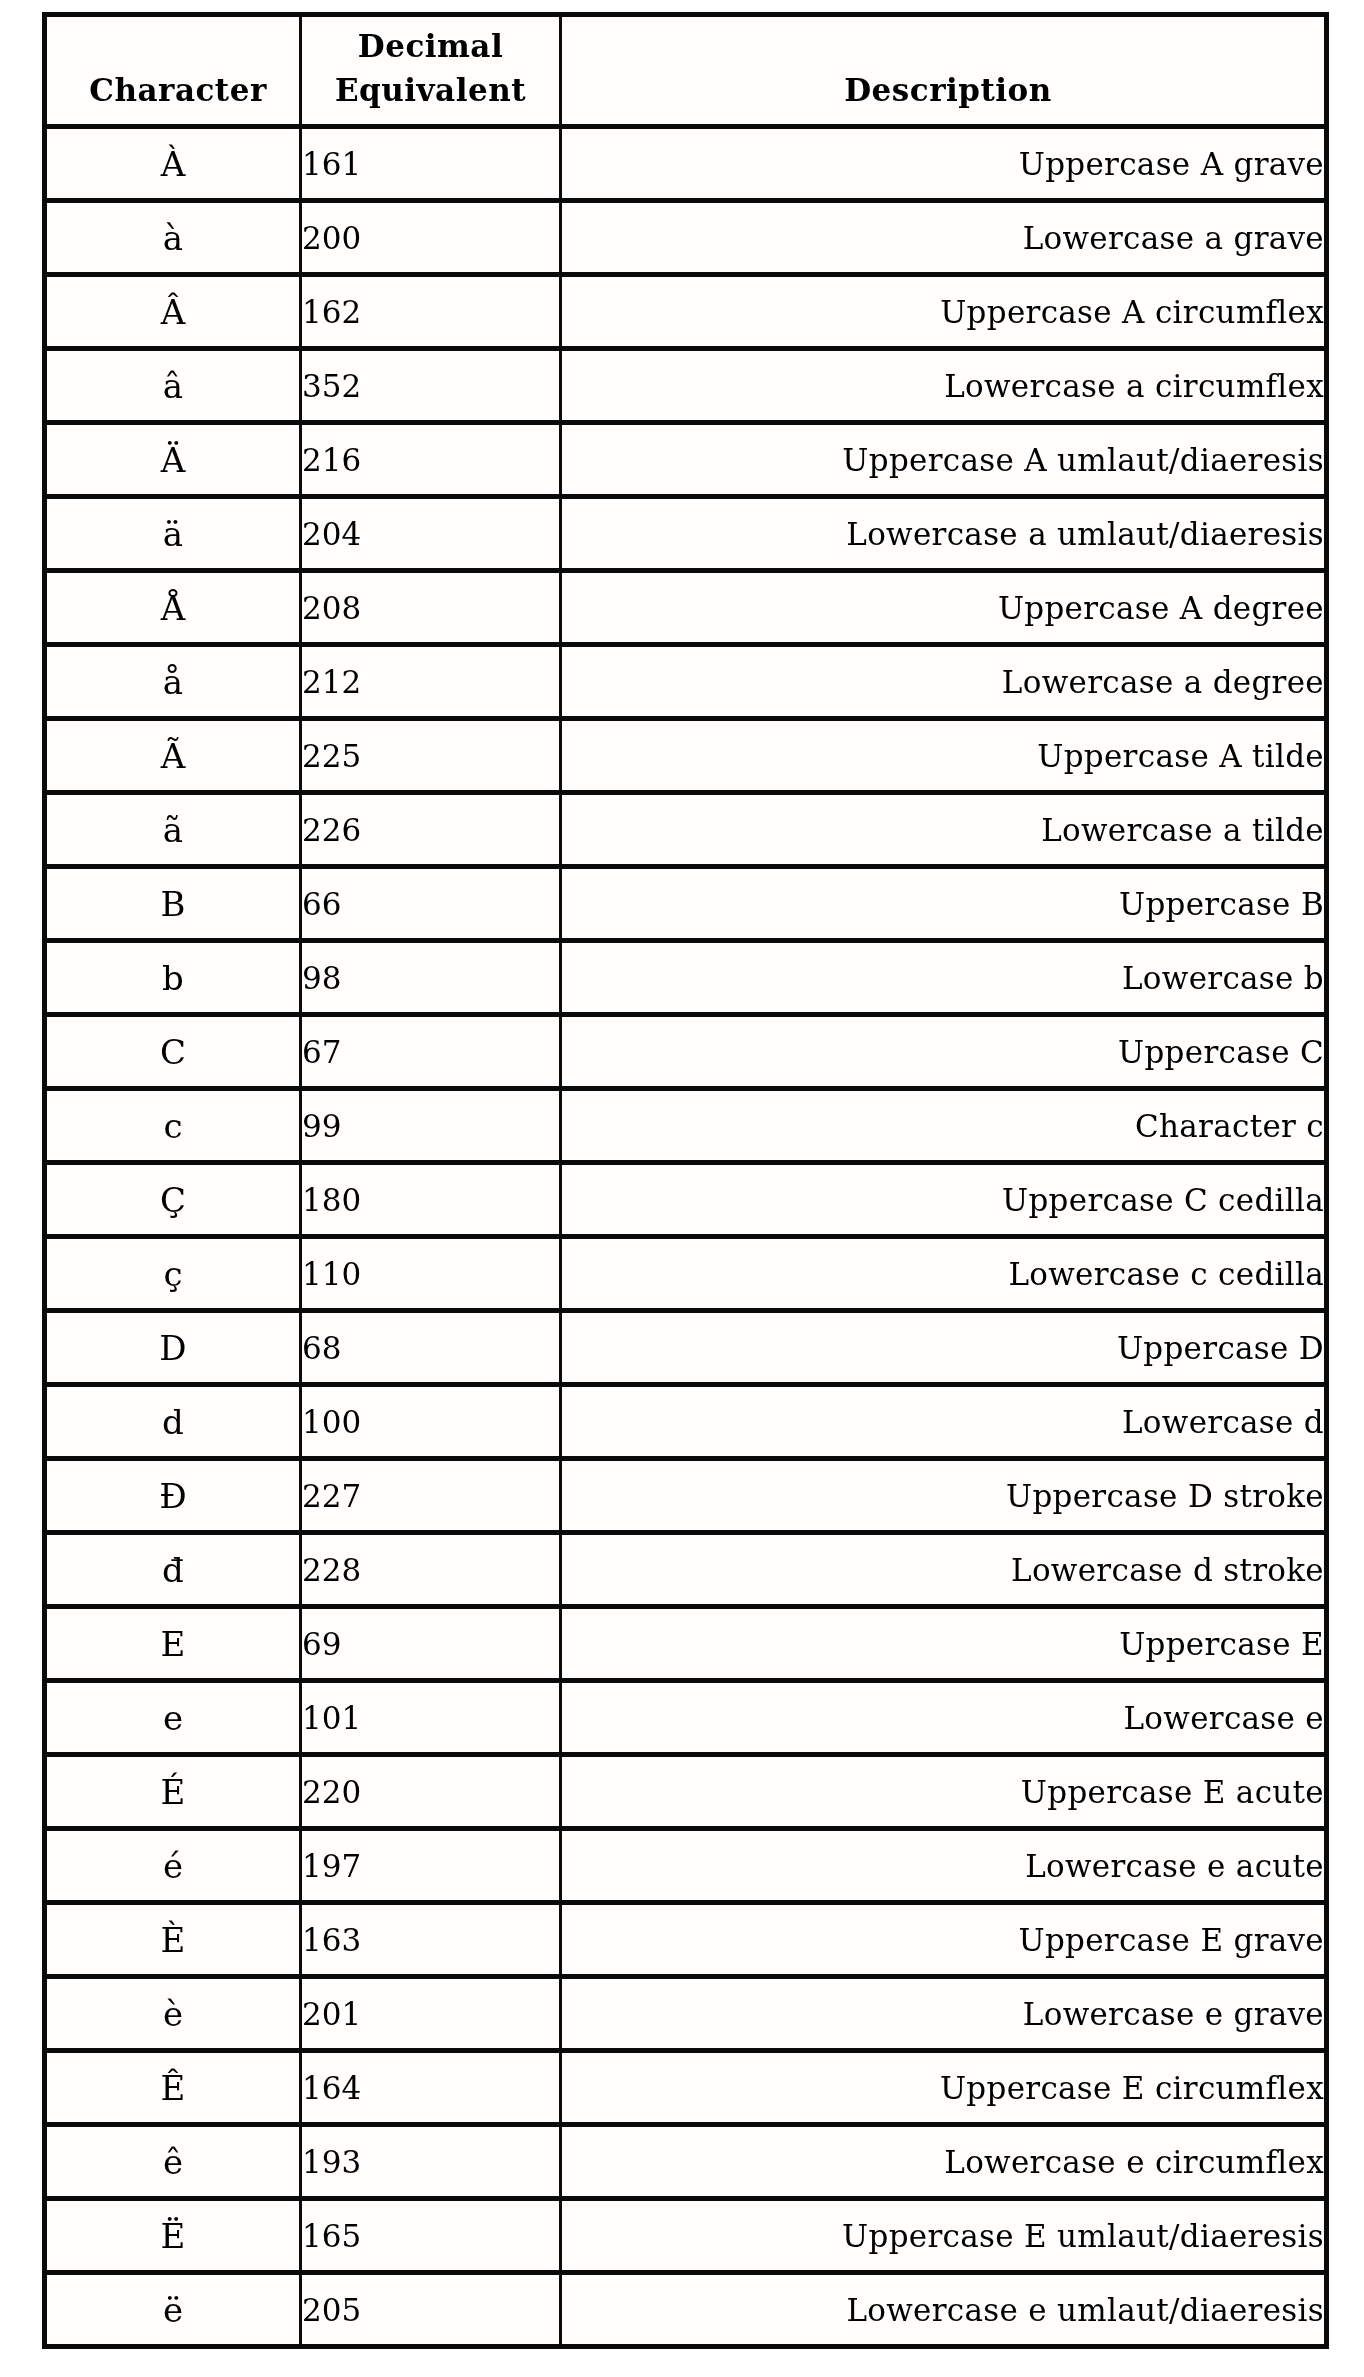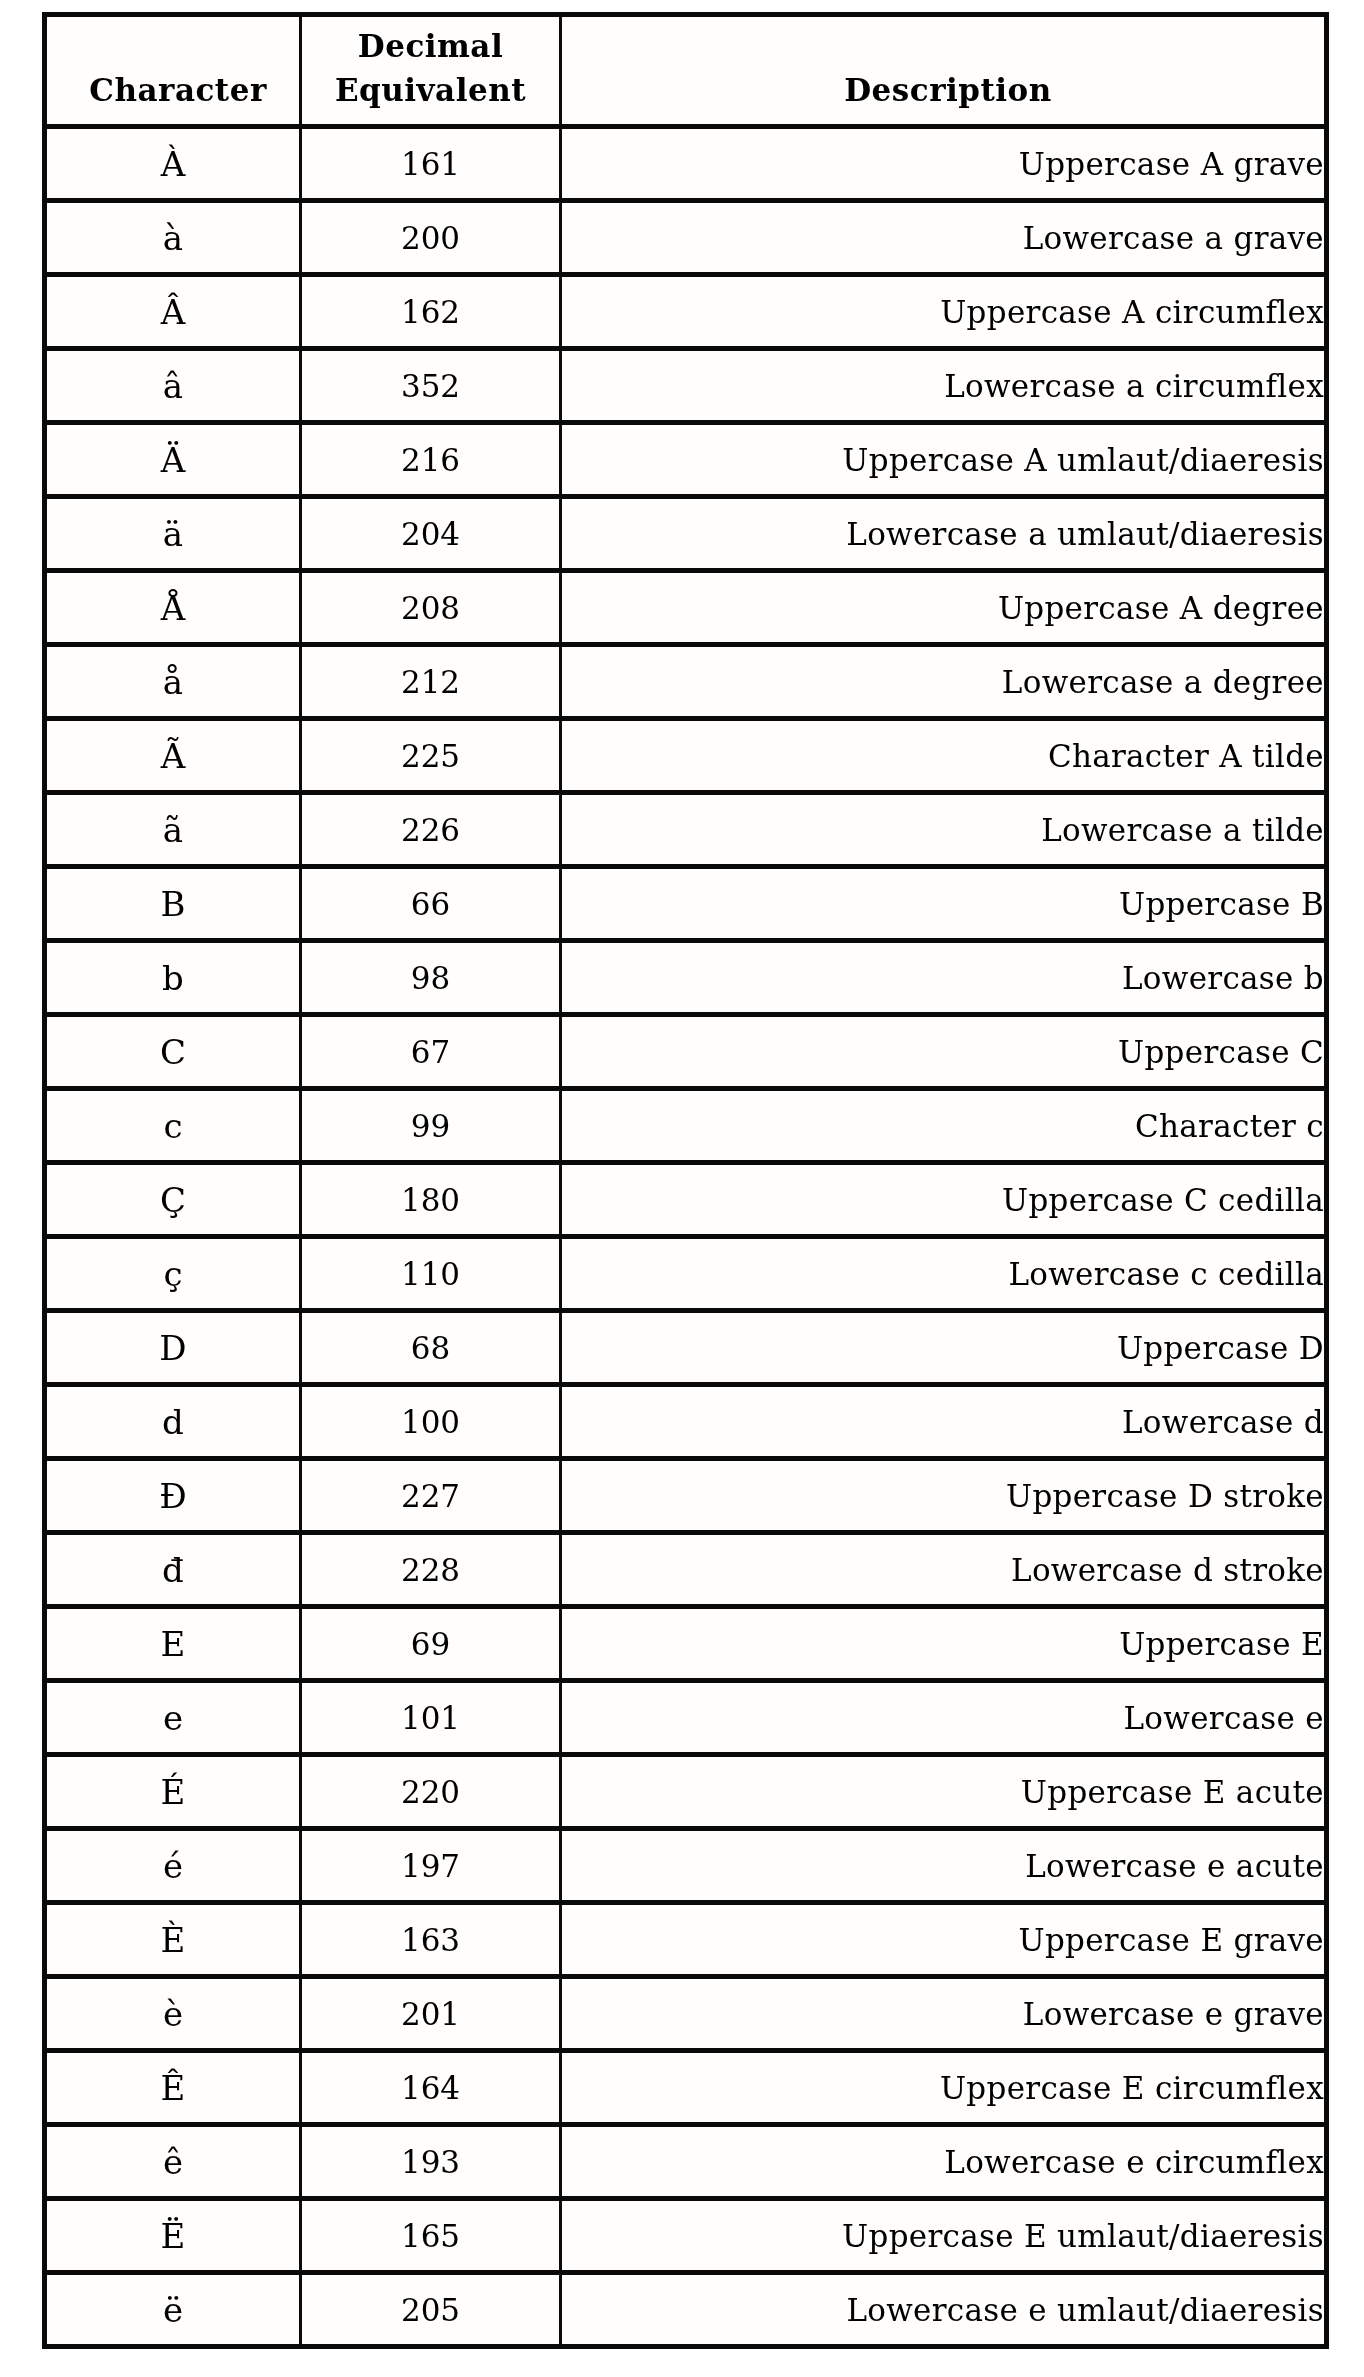--- a/index.html
+++ b/index.html
@@ -61,21 +61,21 @@
   td {
     padding: 0;
     font-size: 31px;
   }
   td.c-char {
     text-align: center;
     font-size: 34px;
     vertical-align: middle;
   }
   td.c-dec {
-    text-align: center;
+    text-align: left;
     vertical-align: middle;
   }
   td.c-desc {
     text-align: right;
     padding-left: 18px;
     vertical-align: middle;
     letter-spacing: 0.3px;
   }
 </style>
 </head>
@@ -132,21 +132,21 @@
     <td class="c-desc">Uppercase A degree</td>
   </tr>
         <tr>
     <td class="c-char">å</td>
     <td class="c-dec">212</td>
     <td class="c-desc">Lowercase a degree</td>
   </tr>
         <tr>
     <td class="c-char">Ã</td>
     <td class="c-dec">225</td>
-    <td class="c-desc">Character A tilde</td>
+    <td class="c-desc">Uppercase A tilde</td>
   </tr>
         <tr>
     <td class="c-char">ã</td>
     <td class="c-dec">226</td>
     <td class="c-desc">Lowercase a tilde</td>
   </tr>
         <tr>
     <td class="c-char">B</td>
     <td class="c-dec">66</td>
     <td class="c-desc">Uppercase B</td>

